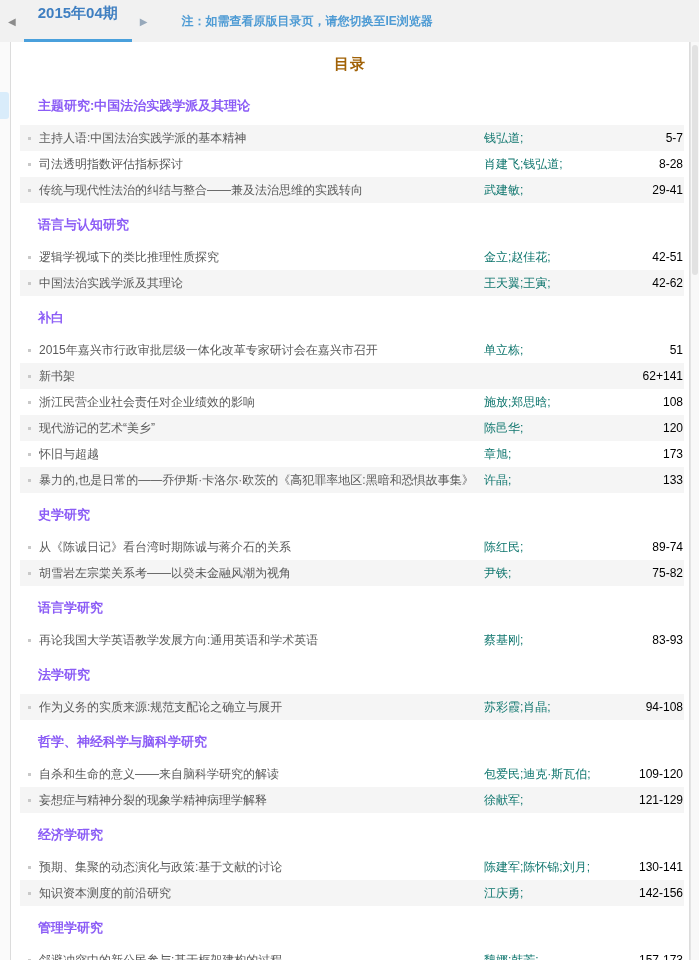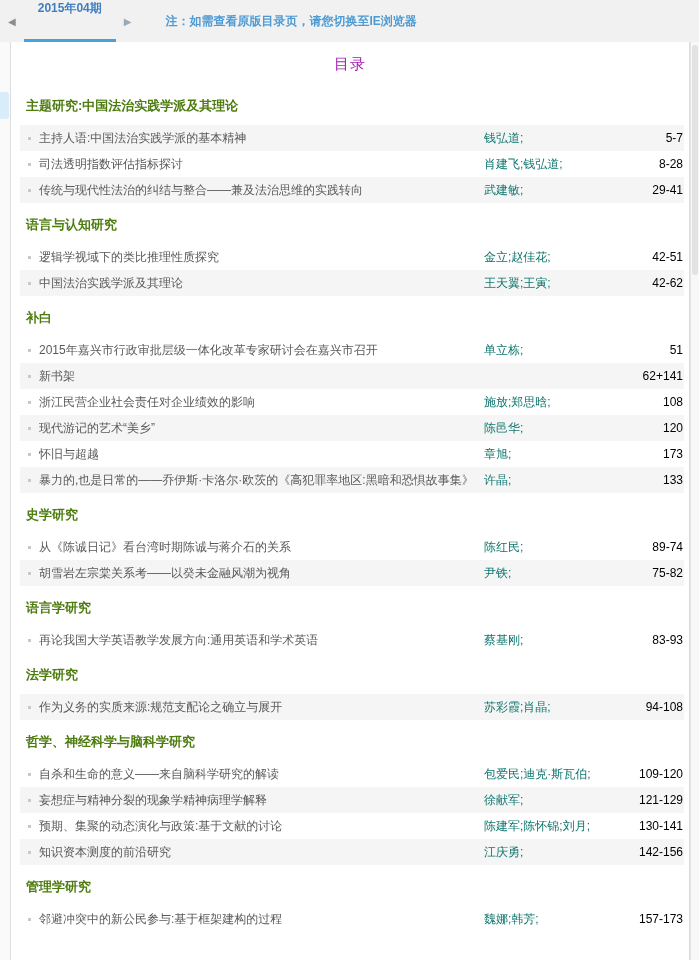--- a/index.html
+++ b/index.html
@@ -13,43 +13,44 @@
     position:absolute; left:0; top:0; width:699px; height:42px;
     background:#f1f1f1; display:flex; align-items:stretch;
   }
   .nav-arrow {
     border:none; background:transparent; cursor:pointer;
     font-size:10px; color:#8c8c8c; padding:0 8px;
     display:flex; align-items:center;
   }
   .nav-arrow.next { color:#97a9bb; }
   .issue-tab {
-    display:flex; align-items:flex-start; padding:0 14px;
-    font-size:12px; font-weight:bold; color:#3f7fc1;
+    display:flex; align-items:flex-end; padding:16px 14px;
+    font-size:15px; font-weight:bold; color:#3f7fc1;
     border-bottom:3px solid #4aa0dc; cursor:pointer;
   }
   .ie-note {
     display:flex; align-items:center; margin-left:26px;
     font-size:12px; font-weight:bold; color:#4e9bd4;
   }
   
   .content {
     position:absolute; left:10px; top:42px; width:680px; bottom:0;
     background:#ffffff;
     border-left:1px solid #dcdcdc; border-right:1px solid #dcdcdc;
     overflow:hidden;
   }
   .page-title {
-    text-align:center; color:#a21caf; font-size:15px; font-weight:normal;
+    text-align:center; color:#a16207; font-size:15px; font-weight:bold;
     letter-spacing:1px; padding:13px 0 10px 0;
   }
   .sections { padding:0 5px 30px 9px; }
   .section-header {
-    color:#4d7c0f; font-weight:bold; font-size:13px;
+    color:#8b5cf6; font-weight:bold; font-size:13px;
     padding:13px 0 10px 6px;
+    margin-left:12px;
   }
   .row {
     height:26px; display:flex; align-items:center;
     padding-left:8px; font-size:12px;
   }
   .row.alt { background:#f5f5f5; }
   .bullet {
     width:3px; height:3px; background:#c9c9c9; flex:0 0 3px;
     margin-right:8px;
   }
@@ -215,20 +216,21 @@
           <span class="entry-pages">109-120</span>
         </div>
         <div class="row alt">
           <span class="bullet"></span>
           <a class="entry-title">妄想症与精神分裂的现象学精神病理学解释</a>
           <span class="entry-authors">徐献军;</span>
           <span class="entry-pages">121-129</span>
         </div>
       </div>
       <div class="section">
+        <div class="section-header">经济学研究</div>
         <div class="row">
           <span class="bullet"></span>
           <a class="entry-title">预期、集聚的动态演化与政策:基于文献的讨论</a>
           <span class="entry-authors">陈建军;陈怀锦;刘月;</span>
           <span class="entry-pages">130-141</span>
         </div>
         <div class="row alt">
           <span class="bullet"></span>
           <a class="entry-title">知识资本测度的前沿研究</a>
           <span class="entry-authors">江庆勇;</span>

